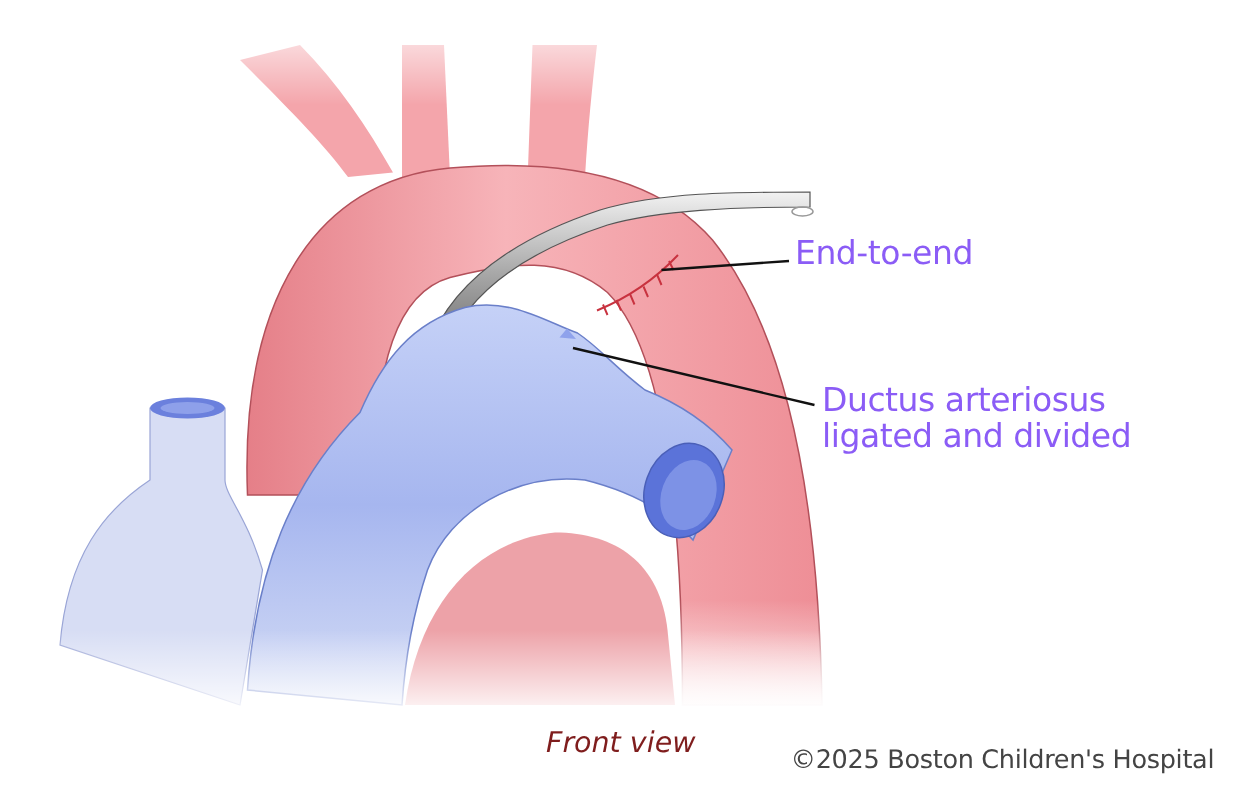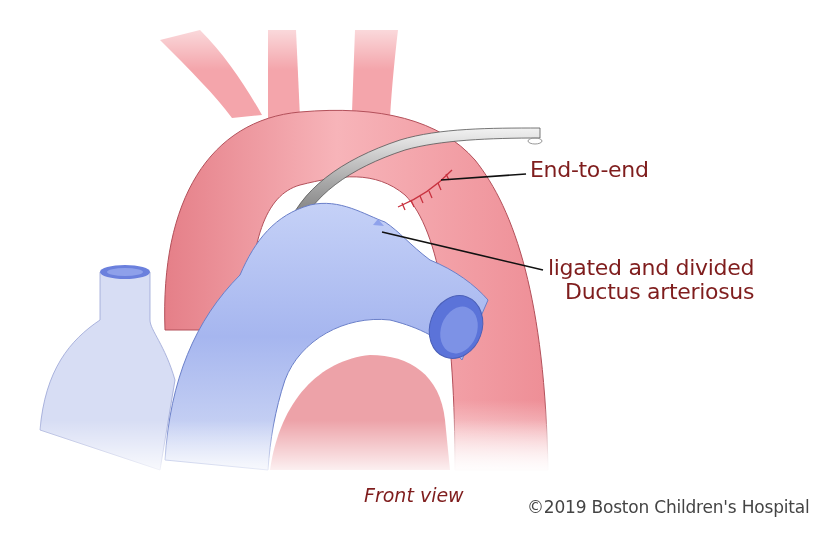--- a/index.html
+++ b/index.html
@@ -1,18 +1,18 @@
 <!DOCTYPE html>
 <html><head>
 <meta charset="utf-8">
 <style>
   html, body { margin: 0; padding: 0; background: #ffffff; }
   body { width: 825px; height: 533px; position: relative; overflow: hidden; font-family: "Liberation Sans", sans-serif; }
   .illustration { position: absolute; left: 0; top: 0; width: 825px; height: 533px; }
-  .label { position: absolute; color: #7f1d1d; font-family: "DejaVu Sans", sans-serif; line-height: 1.08; text-align: right; }
+  .label { position: absolute; color: #8b5cf6; font-family: "DejaVu Sans", sans-serif; line-height: 1.08; }
   .label-line { display: block; }
   .label-anastomosis { left: 530px; top: 158px; font-size: 22px; font-weight: 500; letter-spacing: -0.3px; }
   .label-ductus { left: 548px; top: 256px; font-size: 22px; font-weight: 500; letter-spacing: -0.3px; }
   .caption-view { position: absolute; left: 364px; top: 484px; font-size: 19px; font-style: italic; color: #7f1d1d; font-family: "DejaVu Sans", sans-serif; }
   .copyright { position: absolute; left: 527px; top: 497px; font-size: 17px; color: #444444; font-family: "DejaVu Sans", sans-serif; letter-spacing: -0.2px; }
 </style>
 </head>
 <body>
 
 <svg class="illustration" viewBox="0 0 825 533" xmlns="http://www.w3.org/2000/svg">
@@ -91,18 +91,18 @@
     <line x1="441" y1="180" x2="526" y2="174"></line>
     <line x1="382" y1="232" x2="543" y2="270"></line>
   </g>
 </svg>
 
 <div class="label label-anastomosis">
   <span class="label-line">End-to-end</span>
 </div>
 
 <div class="label label-ductus">
+  <span class="label-line">Ductus arteriosus</span>
   <span class="label-line">ligated and divided</span>
-  <span class="label-line">Ductus arteriosus</span>
 </div>
 
 <div class="caption-view">Front view</div>
-<div class="copyright">©2019 Boston Children's Hospital</div>
+<div class="copyright">©2025 Boston Children's Hospital</div>
 
 </body></html>

